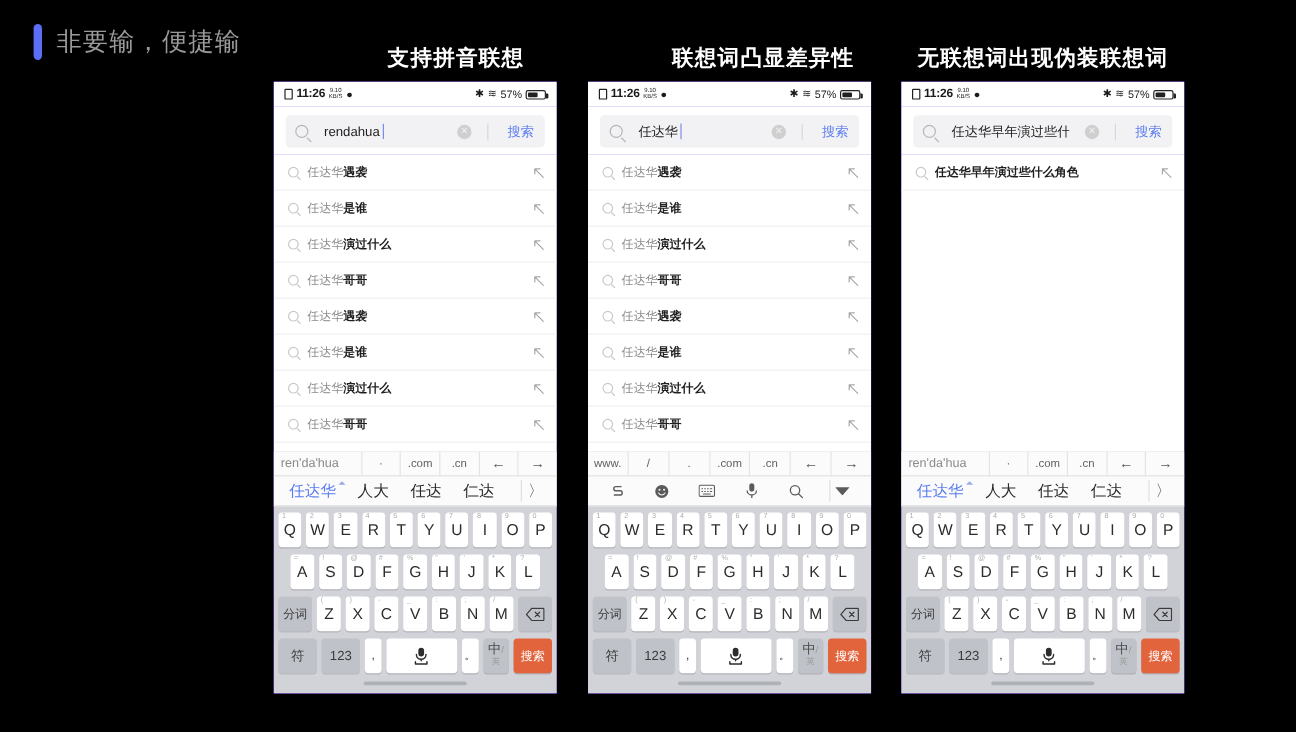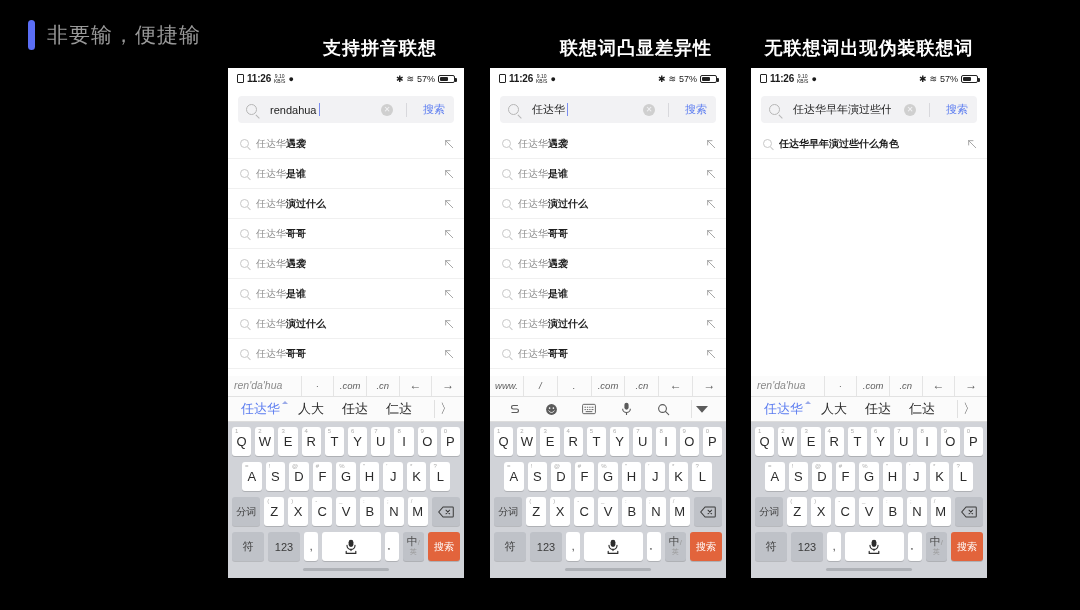--- a/index.html
+++ b/index.html
@@ -199,23 +199,22 @@
 
   
   .keyboard {
     flex: none;
     background: #d1d3d8;
     padding-bottom: 7px;
   }
   .kb-toolbar {
     height: 21px;
     background: #fbfbfb;
-    display: flex; align-items: flex-end;
+    display: flex; align-items: flex-start;
     border-bottom: 1px solid #e2e2e2;
-    font-style: italic;
   }
   .kb-tool {
     flex: 1;
     text-align: center;
     font-size: 9.5px;
     color: #606060;
     border-right: 1px solid #e4e4e4;
     line-height: 21px;
     white-space: nowrap;
     overflow: hidden;

